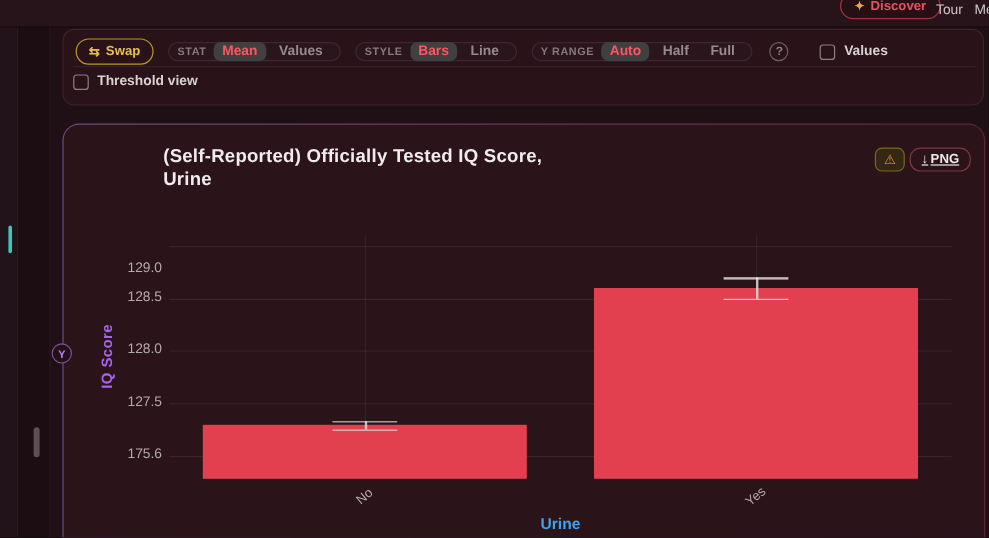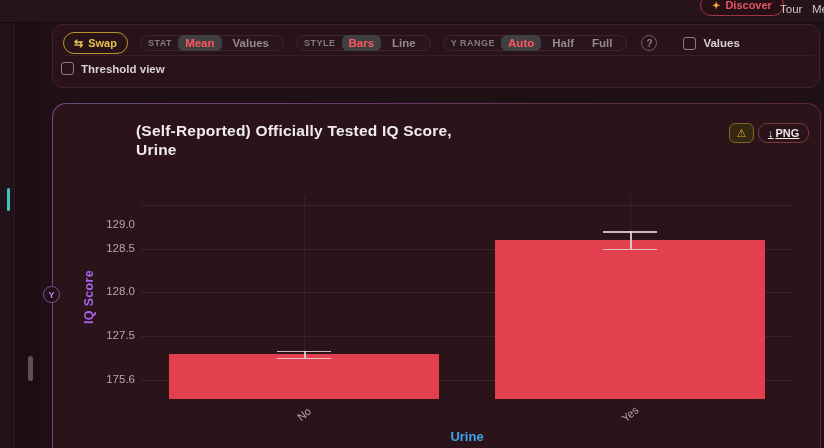--- a/index.html
+++ b/index.html
@@ -43,21 +43,21 @@
   .chip.active { background:#404040; color:#ff5560; }
   .help-circle { width:16px; height:16px; border:1.3px solid #6b5f63; border-radius:50%;
                  color:#8d8287; font-size:10px; font-weight:700; display:flex; align-items:center;
                  justify-content:center; margin-left:14px; cursor:pointer; background:transparent; }
   .cb { width:13px; height:13px; border:1.5px solid #8a7f84; border-radius:3px; background:transparent;
         display:inline-block; cursor:pointer; }
   .cb-row { display:flex; align-items:flex-start; gap:7px; }
   .cb-label { color:#d9d2d5; font-size:11.5px; font-weight:700; }
   .values-row { margin-left:26px; }
   .tsep { position:absolute; left:8px; top:30px; width:752px; height:1px; background:#371d25; }
-  .trow2 { position:absolute; left:8px; top:37px; display:flex; align-items:center; gap:7px; }
+  .trow2 { position:absolute; left:8px; top:37px; display:flex; gap:7px; }
 
   
   .chart-card-border { position:absolute; left:52px; top:103px; width:769px; height:360px;
                        border-radius:14px; padding:1px;
                        background:linear-gradient(90deg,#6e4a85,#5c2733); }
   .chart-card { position:relative; width:100%; height:100%; border-radius:13px; background:#2a1319; }
   .chart-title { position:absolute; left:83px; top:17px; color:#f0ebee; font-size:15.5px;
                  font-weight:700; line-height:19px; letter-spacing:.2px; }
   .chart-subtitle { position:absolute; left:83px; top:58px; color:#a3979d; font-size:11px; }
   .warn-btn { position:absolute; left:676px; top:19px; width:25px; height:20px; background:#352812;

